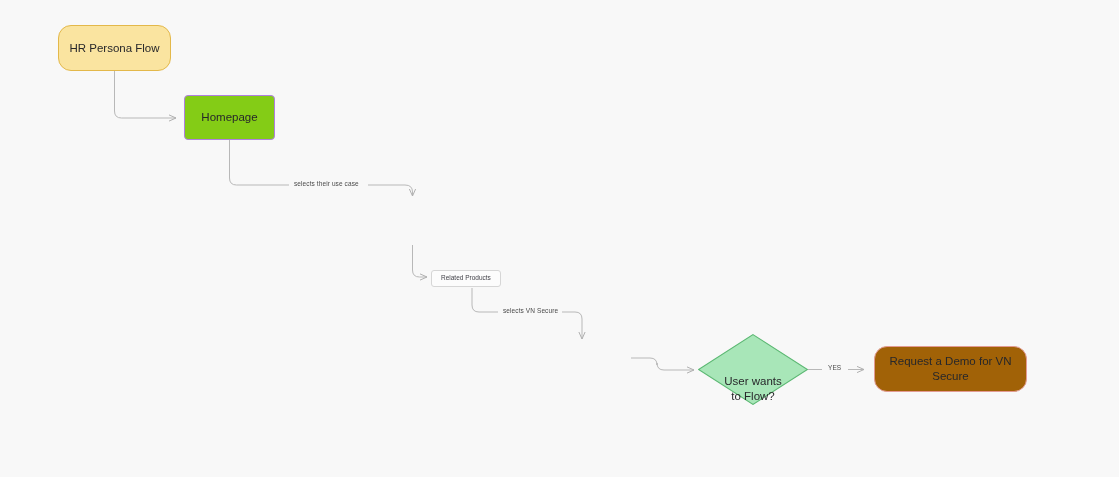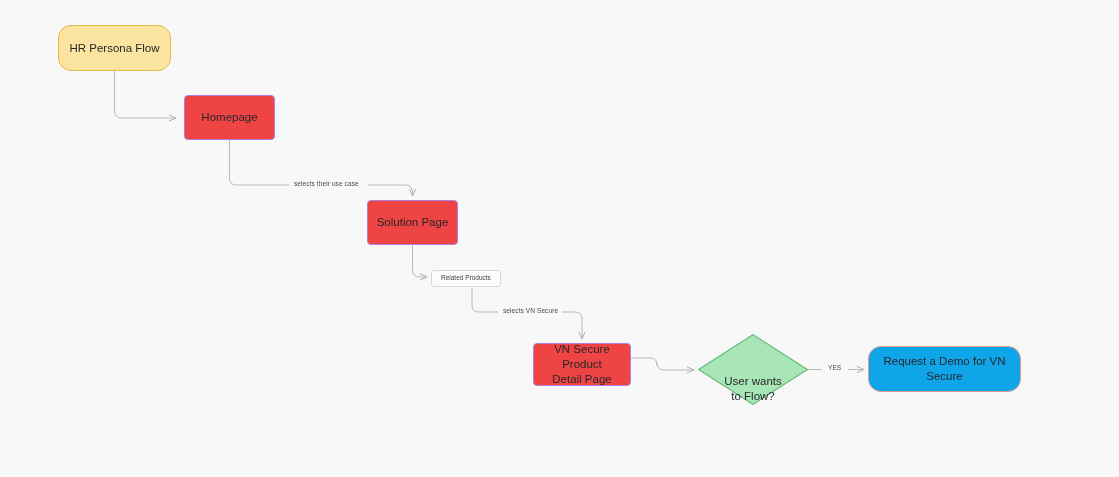--- a/index.html
+++ b/index.html
@@ -34,21 +34,21 @@
     line-height: 1.3;
     z-index: 2;
   }
   .node-start {
     background: #fae4a0;
     border: 1px solid #e3b84a;
     border-radius: 13px;
     font-size: 11.5px;
   }
   .node-page {
-    background: #ef4444;
+    background: #84cc16;
     border: 1px solid #b07fe0;
     border-radius: 4px;
     font-size: 11.5px;
   }
   .node-decision-wrap {
     position: absolute;
     z-index: 2;
   }
   .node-decision-shape {
     position: absolute;
@@ -65,24 +65,25 @@
     height: 100%;
     display: flex;
     align-items: flex-end;
     justify-content: center;
     text-align: center;
     font-size: 11.5px;
     color: #27272a;
     line-height: 1.35;
   }
   .node-end {
-    background: #0ea5e9;
+    background: #a16207;
     border: 1px solid #e39b93;
     border-radius: 13px;
     font-size: 11.5px;
+    margin-left: 6px;
   }
   .edge-label {
     position: absolute;
     z-index: 3;
     font-size: 6.5px;
     color: #4a4a4a;
     background: #f8f8f8;
     padding: 1px 4px;
     white-space: nowrap;
     line-height: 1;
@@ -130,30 +131,21 @@
   </svg>
 
   <div class="node node-start" style="left:58px; top:25px; width:113px; height:46px;">
     <span>HR Persona Flow</span>
   </div>
 
   <div class="node node-page" style="left:184px; top:95px; width:91px; height:45px;">
     <span>Homepage</span>
   </div>
 
-  <div class="node node-page" style="left:367px; top:200px; width:91px; height:45px;">
-    <span>Solution Page</span>
-  </div>
 
-  <div class="node node-page" style="left:533px; top:343px; width:98px; height:43px;">
-    <span>
-      <span>VN Secure Product</span><br>
-      <span>Detail Page</span>
-    </span>
-  </div>
 
   <div class="node-decision-wrap" style="left:698px; top:334px; width:110px; height:71px;">
     <svg class="node-decision-shape" viewBox="0 0 110 71" preserveAspectRatio="none">
       <polygon points="55,0.6 109.4,35.5 55,70.4 0.6,35.5" fill="#a8e6b8" stroke="#5cb873" stroke-width="1.1"></polygon>
     </svg>
     <div class="node-decision-label">
       <span>
         <span>User wants</span><br>
         <span>to Flow?</span>
       </span>

